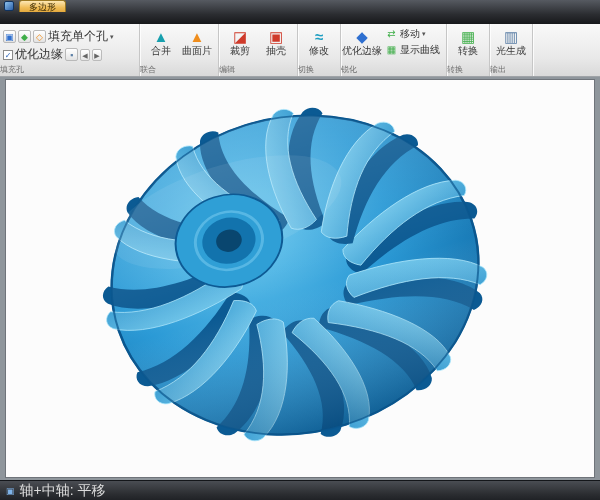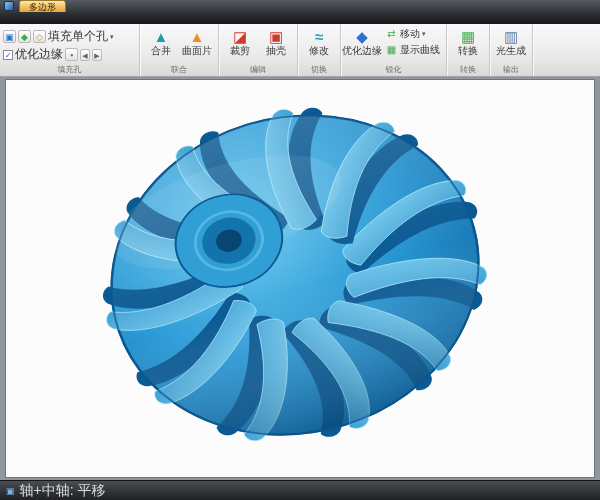--- a/index.html
+++ b/index.html
@@ -15,21 +15,21 @@
   .tab-active { font-size:9px; line-height:12px; height:12px; padding:0 9px; color:#3c2c06;
                 background:linear-gradient(#fde7b4,#f0bd58 60%,#e3a93e); border-radius:3px 3px 0 0;
                 border:1px solid #9a7722; border-bottom:none; }
 
   
   .ribbon { height:53px; flex:0 0 53px; background:linear-gradient(#f9f9f9,#e9e9e9 65%,#d9d9d9);
             border-bottom:1px solid #9fa3a7; display:flex; }
   .group { position:relative; height:100%; border-right:1px solid #c6c6c6;
            box-shadow:1px 0 0 rgba(255,255,255,.8); padding:2px 3px 12px 3px;
            display:flex; align-items:flex-start; }
-  .g-label { position:absolute; left:0; right:0; bottom:1px; text-align:center;
+  .g-label { position:absolute; left:0; right:0; bottom:1px; 
              font-size:8px; color:#6d6d6d; white-space:nowrap; }
   .bigbtn { width:36px; display:flex; flex-direction:column; align-items:center; cursor:default;
             border:1px solid transparent; border-radius:2px; }
   .bicon { font-size:15px; height:19px; line-height:19px; }
   .blabel { font-size:10px; color:#3a3a3a; white-space:nowrap; line-height:9px; }
   .dd { font-size:7px; color:#555; }
   .teal{color:#18a0ae;} .orange{color:#ef8d1d;} .red{color:#cf3a2a;} .blue{color:#2e6fd0;}
   .green{color:#3fae49;} .steel{color:#5b7fa6;} .wave{color:#1e9ec2; font-weight:bold;}
 
   .fillgrp-content { display:flex; flex-direction:column; gap:3px; padding-top:3px; }

